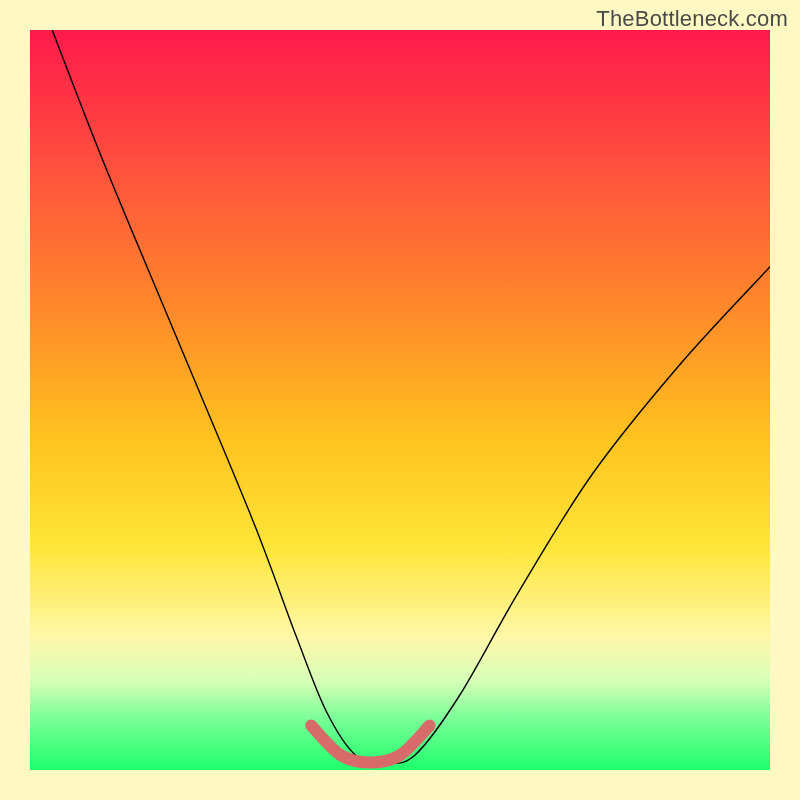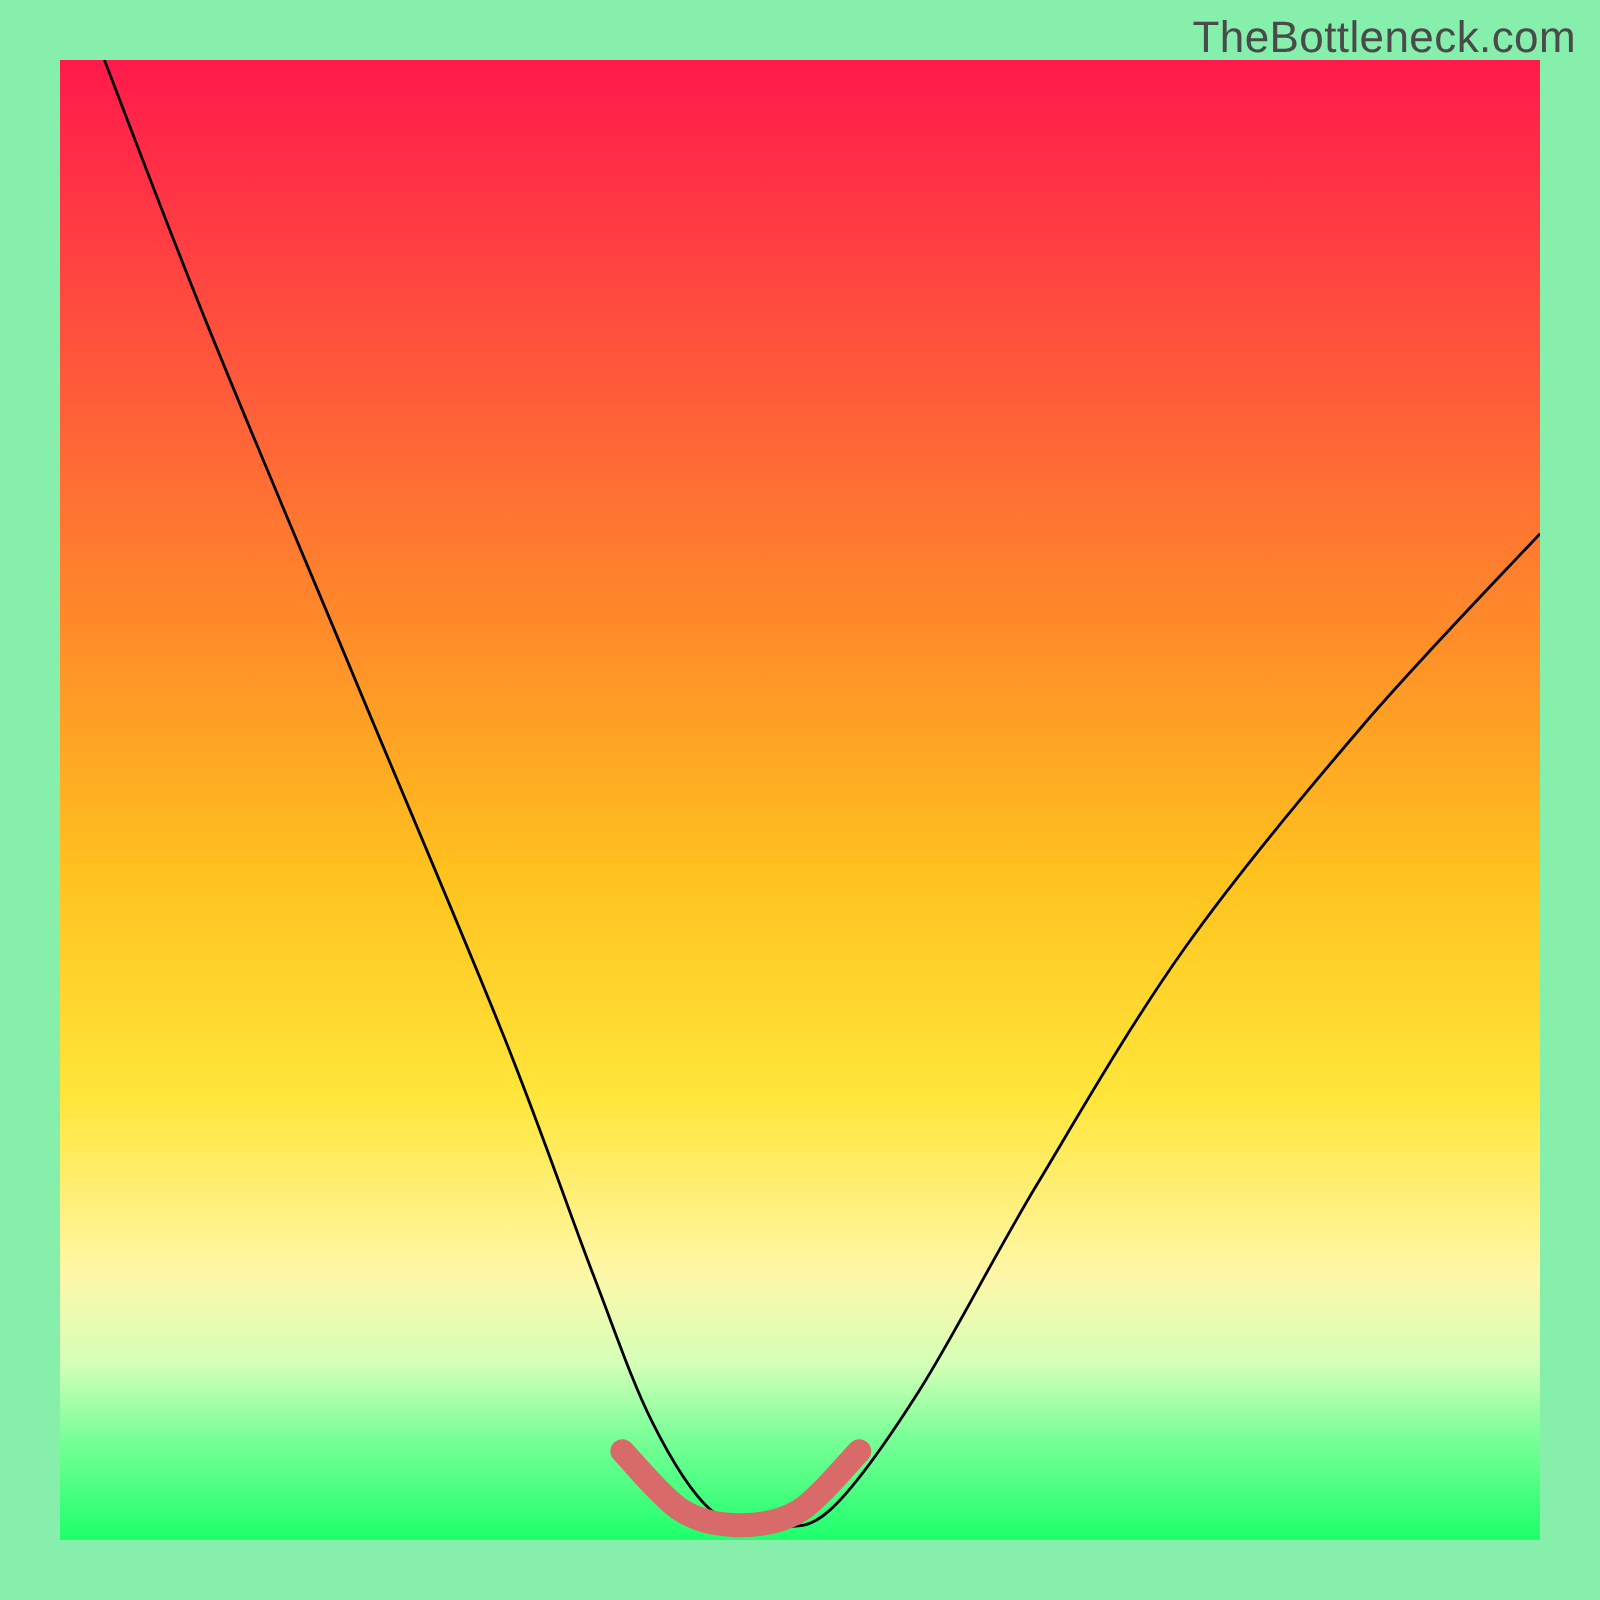--- a/index.html
+++ b/index.html
@@ -10,21 +10,21 @@
     background: #000;
     overflow: hidden;
     font-family: Arial, Helvetica, sans-serif;
   }
   .frame {
     position: absolute;
     left: 0;
     top: 0;
     width: 800px;
     height: 800px;
-    background: #86efac;
+    background: #fef9c3;
   }
   .plot {
     position: absolute;
     left: 30px;
     top: 30px;
     width: 740px;
     height: 740px;
     overflow: hidden;
   }
   .gradient {

